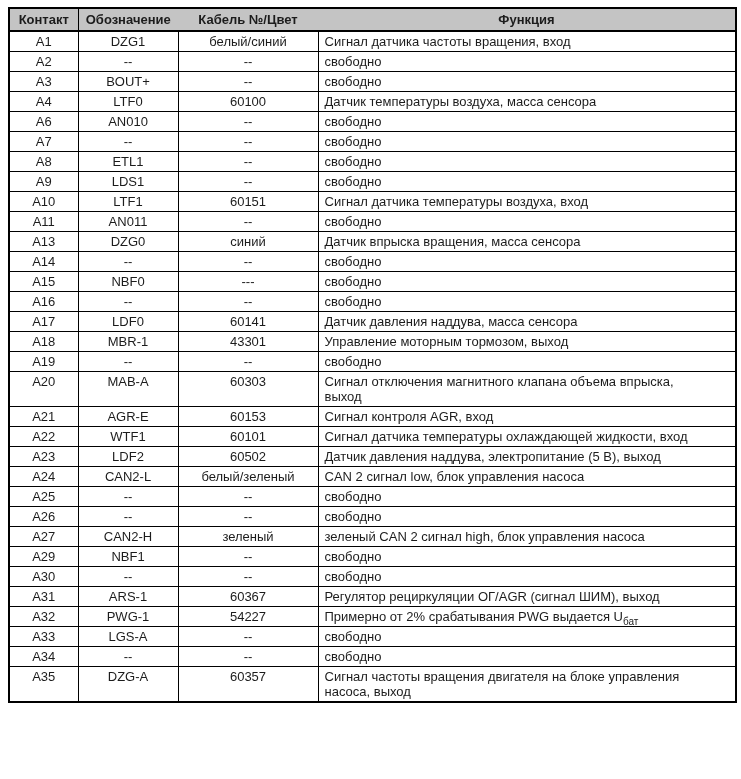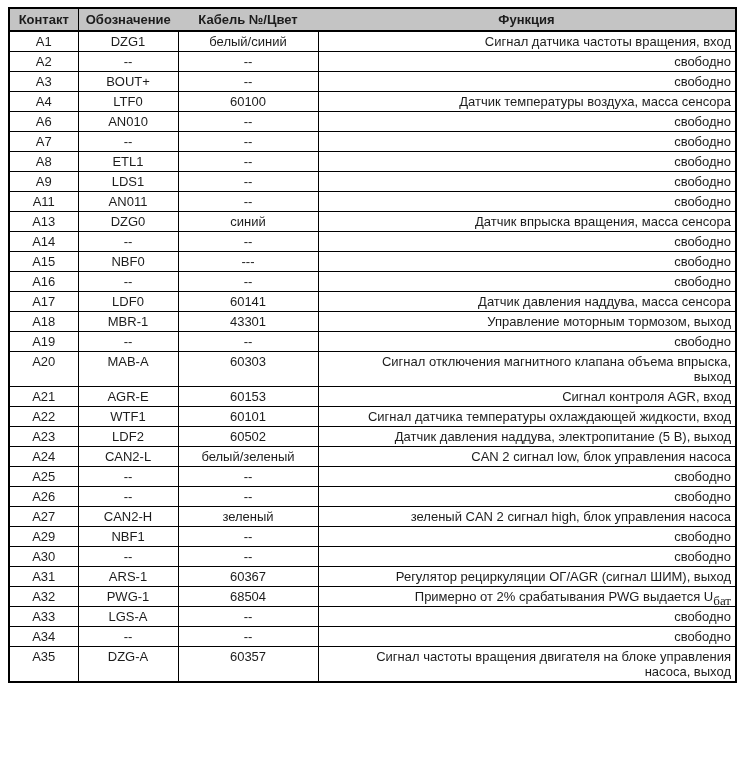--- a/index.html
+++ b/index.html
@@ -51,28 +51,27 @@
   table.pinout thead th.h-contact {
     border-right: 1px solid #000000;
   }
   
   table.pinout td.c-contact,
   table.pinout td.c-designation,
   table.pinout td.c-cable {
     text-align: center;
   }
   table.pinout td.c-func {
-    text-align: right;
+    text-align: left;
     padding-left: 6px;
     white-space: pre-line;
   }
   table.pinout td.c-func sub {
-    font-size: 13px;
+    font-size: 10px;
     line-height: 0;
-    font-family: Liberation Serif, serif;
   }
 </style>
 </head>
 <body>
 
 <div class="page">
   <table class="pinout">
     <colgroup>
       <col style="width:69px">
       <col style="width:100px">
@@ -130,20 +129,26 @@
           <td class="c-cable">--</td>
           <td class="c-func">свободно</td>
         </tr>
         <tr>
           <td class="c-contact">A9</td>
           <td class="c-designation">LDS1</td>
           <td class="c-cable">--</td>
           <td class="c-func">свободно</td>
         </tr>
         <tr>
+          <td class="c-contact">A10</td>
+          <td class="c-designation">LTF1</td>
+          <td class="c-cable">60151</td>
+          <td class="c-func">Сигнал датчика температуры воздуха, вход</td>
+        </tr>
+        <tr>
           <td class="c-contact">A11</td>
           <td class="c-designation">AN011</td>
           <td class="c-cable">--</td>
           <td class="c-func">свободно</td>
         </tr>
         <tr>
           <td class="c-contact">A13</td>
           <td class="c-designation">DZG0</td>
           <td class="c-cable">синий</td>
           <td class="c-func">Датчик впрыска вращения, масса сенсора</td>
@@ -247,21 +252,21 @@
         </tr>
         <tr>
           <td class="c-contact">A31</td>
           <td class="c-designation">ARS-1</td>
           <td class="c-cable">60367</td>
           <td class="c-func">Регулятор рециркуляции ОГ/AGR (сигнал ШИМ), выход</td>
         </tr>
         <tr>
           <td class="c-contact">A32</td>
           <td class="c-designation">PWG-1</td>
-          <td class="c-cable">68504</td>
+          <td class="c-cable">54227</td>
           <td class="c-func">Примерно от 2% срабатывания PWG выдается U<sub>бат</sub></td>
         </tr>
         <tr>
           <td class="c-contact">A33</td>
           <td class="c-designation">LGS-A</td>
           <td class="c-cable">--</td>
           <td class="c-func">свободно</td>
         </tr>
         <tr>
           <td class="c-contact">A34</td>

